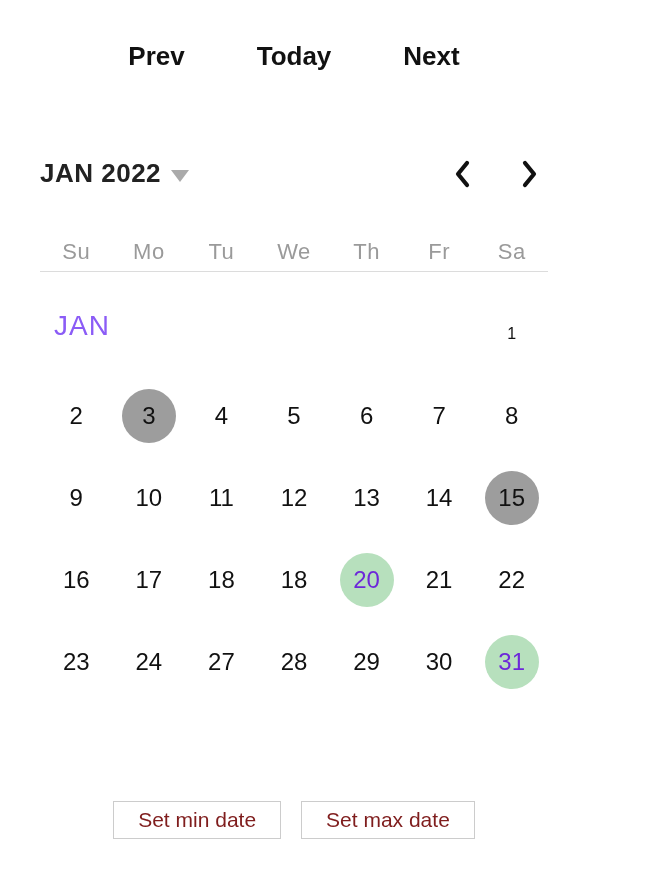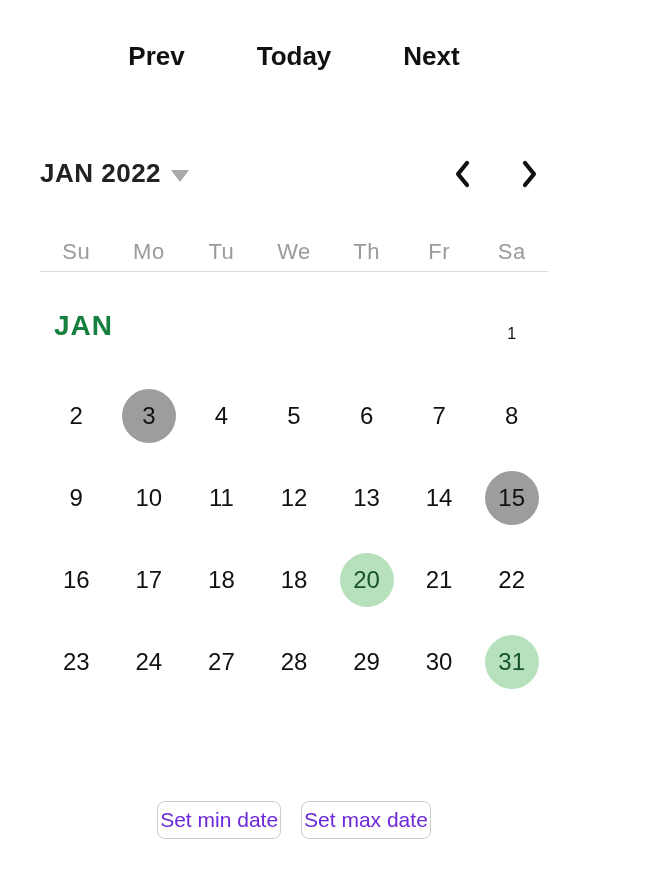--- a/index.html
+++ b/index.html
@@ -71,22 +71,22 @@
     text-align: center;
     font-size: 22px;
     color: #9a9a9a;
     padding-bottom: 6px;
     border-bottom: 1px solid #dcdcdc;
     margin-bottom: 35px;
   }
   .weekday-row > div { letter-spacing: 0.5px; }
   .month-label {
     font-size: 28px;
-    font-weight: 700;
-    color: #15803d;
+    font-weight: 400;
+    color: #8b5cf6;
     letter-spacing: 1px;
     padding-left: 14px;
     margin-bottom: 16px;
   }
   .days-grid {
     display: grid;
     grid-template-columns: repeat(7, 1fr);
     text-align: center;
     row-gap: 28px;
     font-size: 24px;
@@ -108,36 +108,36 @@
     justify-content: center;
     cursor: pointer;
   }
   .selected .day-content {
     background: #9d9d9d;
     color: #111;
     font-weight: 500;
   }
   .highlight .day-content {
     background: #b7e0bd;
-    color: #14532d;
+    color: #6d28d9;
   }
   .footer-row {
     display: flex;
     justify-content: center;
     gap: 20px;
     margin-top: 30px;
   }
   .footer-btn {
     font-size: 21px;
-    padding: 6px 2px;
+    padding: 6px 24px;
     background: #fff;
     border: 1px solid #ccc;
-    border-radius: 8px;
-    cursor: pointer;
-    color: #6d28d9;
+    border-radius: 0;
+    cursor: pointer;
+    color: #7f1d1d;
   }
   .first-row {
     display: grid;
     grid-template-columns: repeat(7, 1fr);
     text-align: center;
     align-items: center;
     margin-bottom: 28px;
   }
   .first-row .month-cell {
     height: 54px;

